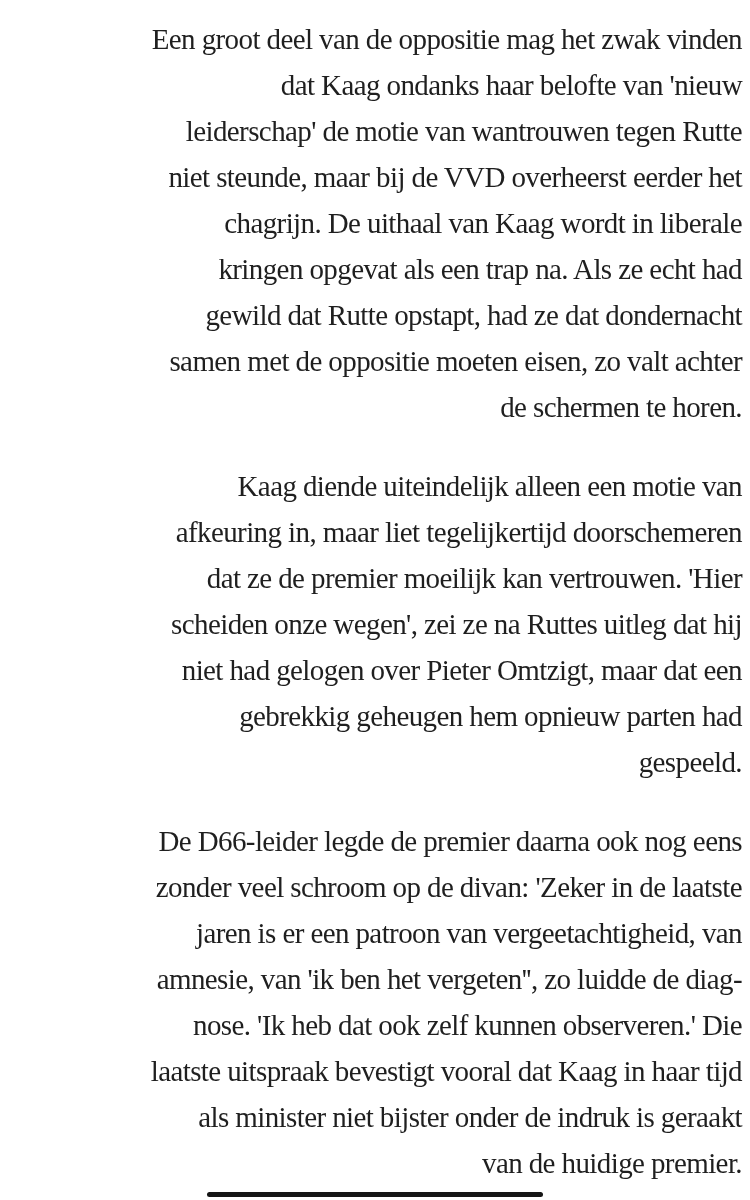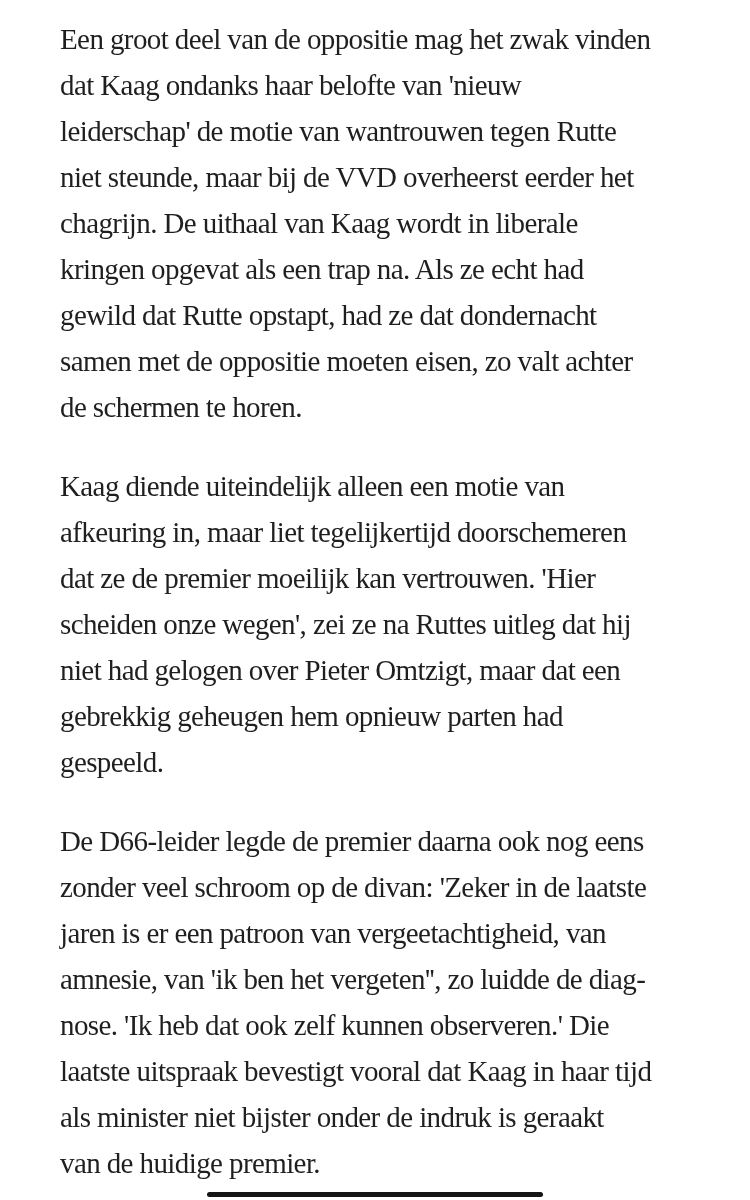--- a/index.html
+++ b/index.html
@@ -8,26 +8,27 @@
   }
   body {
     width: 750px;
     height: 1200px;
     background: #ffffff;
     overflow: hidden;
     position: relative;
   }
   .article-body {
     box-sizing: border-box;
-    padding: 16px 8px 0 60px;
+    padding: 16px 8px 0 40px;
     font-family: "Liberation Serif", "DejaVu Serif", serif;
     font-size: 29px;
     line-height: 46px;
     letter-spacing: -0.6px;
     color: #1f1f1f;
+    text-align: right;
   }
   .article-paragraph {
     white-space: pre;        
     margin: 0 0 33px 0;
     font-weight: 400;
   }
   .home-indicator {
     position: absolute;
     bottom: 3px;
     left: 50%;

